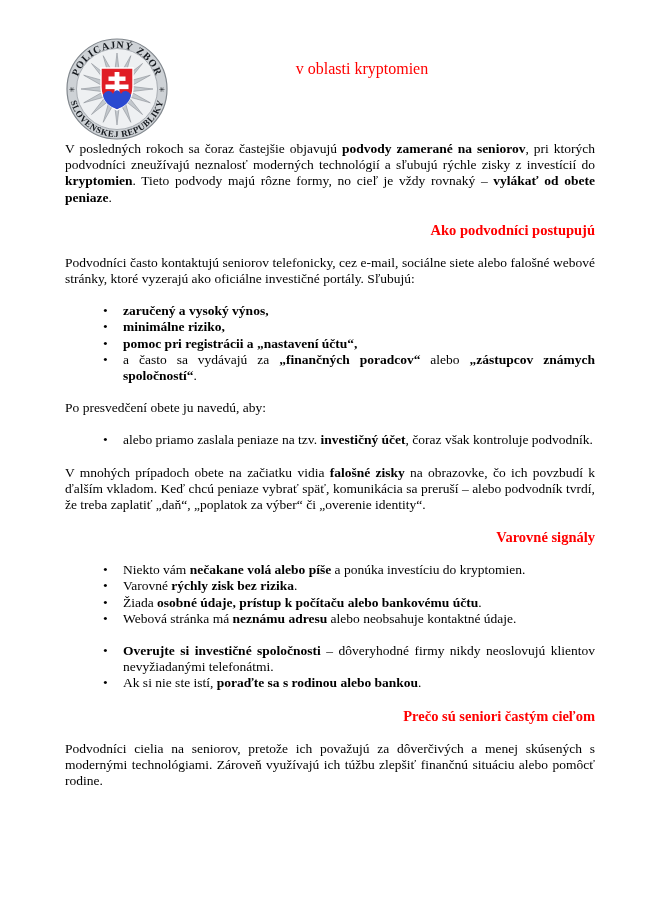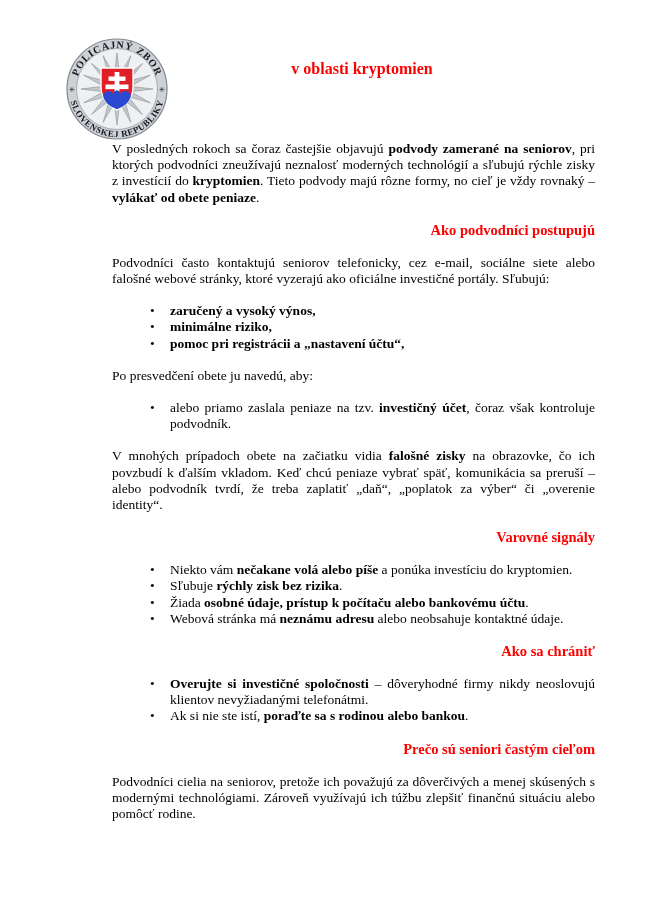--- a/index.html
+++ b/index.html
@@ -8,22 +8,22 @@
   .page {
     width: 660px; height: 919px; background: #ffffff; overflow: hidden;
     font-family: "Liberation Serif", "DejaVu Serif", serif; color: #000;
   }
   .content { padding: 37px 65px 0 65px; }
   .doc-header { display: flex; align-items: flex-start; }
   .logo-box { width: 104px; height: 104px; flex: 0 0 auto; }
   .logo-box svg { display: block; width: 104px; height: 104px; }
   .title-wrap { flex: 1 1 auto; text-align: center; padding: 20px 40px 0 0; }
   .doc-title { margin: 0; font-size: 29px; line-height: 32px; font-weight: bold; color: var(--accent); }
-  .doc-subtitle { margin: 3px 0 0 0; font-size: 16px; line-height: 18px; font-weight: bold; color: var(--accent); }
-  .body-text { font-size: 13.5px; line-height: 16.2px; text-align: justify; margin-left: 47px; }
+  .doc-subtitle { margin: 3px 0 0 0; font-size: 16px; line-height: 18px; font-weight: normal; color: var(--accent); }
+  .body-text { font-size: 13.5px; line-height: 16.2px; text-align: justify; }
   .body-text p { margin: 0 0 16px 0; }
   .section-heading {
     color: var(--accent); font-size: 14.5px; line-height: 17px;
     font-weight: bold; margin: 16px 0 16px 0; text-align: right;
   }
   ul.doc-list { list-style: none; margin: 16px 0 16px 0; padding: 0 0 0 58px; }
   ul.doc-list li { position: relative; text-align: justify; }
   ul.doc-list li::before { content: "\2022"; position: absolute; left: -20px; top: 0; }
   .b { font-weight: bold; }
   .last { margin-bottom: 0; }
@@ -69,36 +69,36 @@
     <div class="body-text">
 
       <p><span>V posledných rokoch sa čoraz častejšie objavujú </span><span class="b">podvody zamerané na seniorov</span><span>, pri ktorých podvodníci zneužívajú neznalosť moderných technológií a sľubujú rýchle zisky z investícií do </span><span class="b">kryptomien</span><span>. Tieto podvody majú rôzne formy, no cieľ je vždy rovnaký – </span><span class="b">vylákať od obete peniaze</span><span>.</span></p>
 
       <h2 class="section-heading">Ako podvodníci postupujú</h2>
       <p><span>Podvodníci často kontaktujú seniorov telefonicky, cez e-mail, sociálne siete alebo falošné webové stránky, ktoré vyzerajú ako oficiálne investičné portály. Sľubujú:</span></p>
       <ul class="doc-list">
         <li><span class="b">zaručený a vysoký výnos,</span></li>
         <li><span class="b">minimálne riziko,</span></li>
         <li><span class="b">pomoc pri registrácii a „nastavení účtu“,</span></li>
+        <li><span>a často sa vydávajú za </span><span class="b">„finančných poradcov“</span><span> alebo </span><span class="b">„zástupcov známych spoločností“</span><span>.</span></li>
       </ul>
       <p><span>Po presvedčení obete ju navedú, aby:</span></p>
       <ul class="doc-list">
         <li><span>alebo priamo zaslala peniaze na tzv. </span><span class="b">investičný účet</span><span>, čoraz však kontroluje podvodník.</span></li>
       </ul>
       <p><span>V mnohých prípadoch obete na začiatku vidia </span><span class="b">falošné zisky</span><span> na obrazovke, čo ich povzbudí k ďalším vkladom. Keď chcú peniaze vybrať späť, komunikácia sa preruší – alebo podvodník tvrdí, že treba zaplatiť „daň“, „poplatok za výber“ či „overenie identity“.</span></p>
 
       <h2 class="section-heading">Varovné signály</h2>
       <ul class="doc-list">
         <li><span>Niekto vám </span><span class="b">nečakane volá alebo píše</span><span> a ponúka investíciu do kryptomien.</span></li>
-        <li><span>Sľubuje </span><span class="b">rýchly zisk bez rizika</span><span>.</span></li>
+        <li><span>Varovné </span><span class="b">rýchly zisk bez rizika</span><span>.</span></li>
         <li><span>Žiada </span><span class="b">osobné údaje, prístup k počítaču alebo bankovému účtu</span><span>.</span></li>
         <li><span>Webová stránka má </span><span class="b">neznámu adresu</span><span> alebo neobsahuje kontaktné údaje.</span></li>
       </ul>
 
-      <h2 class="section-heading">Ako sa chrániť</h2>
       <ul class="doc-list">
         <li><span class="b">Overujte si investičné spoločnosti</span><span> – dôveryhodné firmy nikdy neoslovujú klientov nevyžiadanými telefonátmi.</span></li>
         <li><span>Ak si nie ste istí, </span><span class="b">poraďte sa s rodinou alebo bankou</span><span>.</span></li>
       </ul>
 
       <h2 class="section-heading">Prečo sú seniori častým cieľom</h2>
       <p class="last"><span>Podvodníci cielia na seniorov, pretože ich považujú za dôverčivých a menej skúsených s modernými technológiami. Zároveň využívajú ich túžbu zlepšiť finančnú situáciu alebo pomôcť rodine.</span></p>
 
     </div>
   </div>

